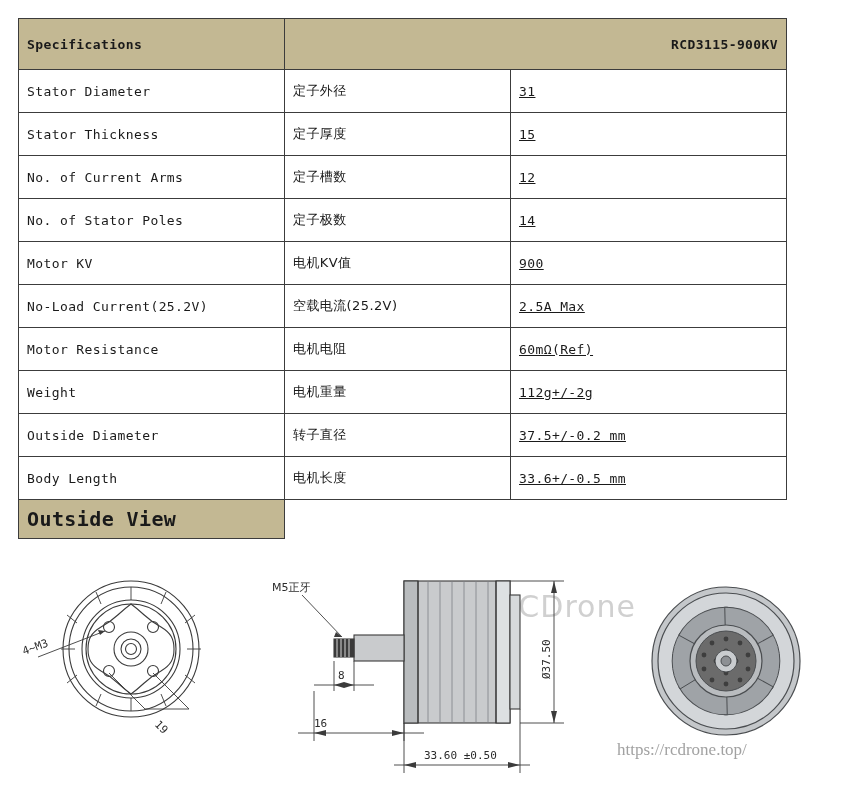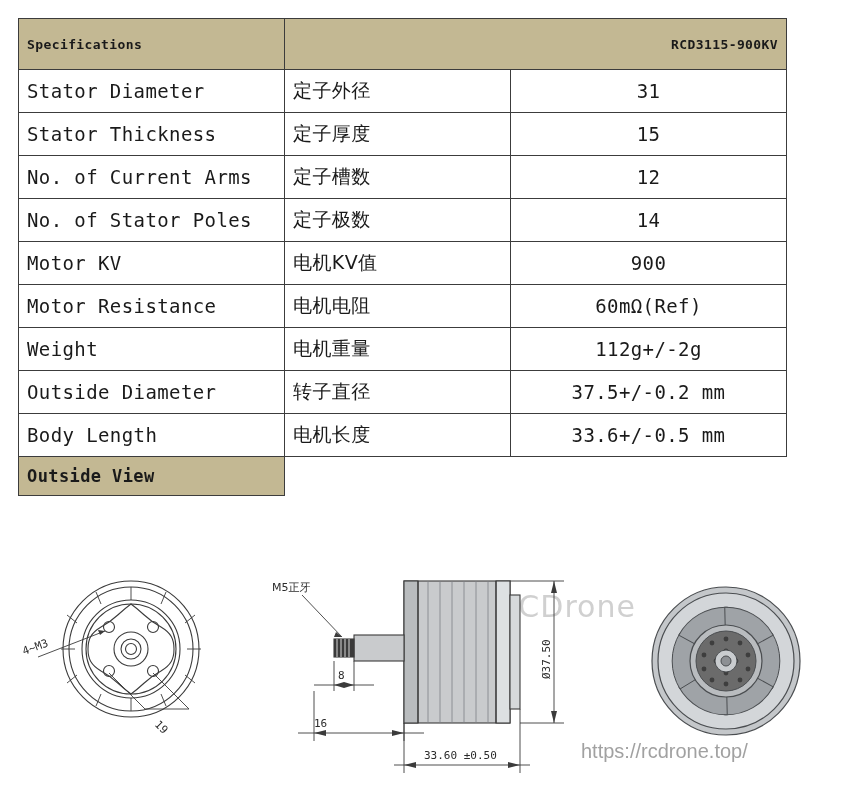--- a/index.html
+++ b/index.html
@@ -29,21 +29,21 @@
     top: 18px;
     width: 768px;
   }
   table.spec {
     border-collapse: collapse;
     width: 768px;
     table-layout: fixed;
   }
   table.spec td {
     border: 1px solid #3c3c3c;
-    font-size: 19px;
+    font-size: 13px;
     padding: 0 8px;
     height: 42px;
     vertical-align: middle;
     letter-spacing: 0.4px;
   }
   col.c1 { width: 266px; }
   col.c2 { width: 226px; }
   col.c3 { width: 276px; }
 
   tr.header td {
@@ -58,27 +58,27 @@
   tr.header td.model-cell {
     text-align: right;
   }
   td.en { text-align: left; }
   td.cn {
     text-align: left;
     font-family: "DejaVu Sans", sans-serif;
     font-size: 13px;
     margin-left: 22px;
   }
-  td.val { text-align: center; }
+  td.val { text-align: left; text-decoration: underline; }
 
   tr.outside-view td {
     background: #c3b893;
     font-weight: bold;
     height: 38px;
-    font-size: 17px;
+    font-size: 20px;
     border: 1px solid #3c3c3c;
   }
 
   
   .drawings {
     position: absolute;
     left: 0;
     top: 565px;
     width: 853px;
     height: 232px;
@@ -89,24 +89,24 @@
     top: 24px;
     font-family: "DejaVu Sans", sans-serif;
     font-size: 30px;
     color: rgba(150,150,150,0.45);
     letter-spacing: 1px;
     white-space: nowrap;
     pointer-events: none;
   }
   .watermark-url {
     position: absolute;
-    left: 581px;
+    left: 617px;
     top: 175px;
-    font-family: Liberation Sans, sans-serif;
-    font-size: 20px;
+    font-family: Liberation Serif, serif;
+    font-size: 17px;
     color: rgba(130,130,130,0.75);
     white-space: nowrap;
     pointer-events: none;
   }
   svg.dwg { display: block; }
   .dwg-a { position: absolute; left: 6px;  top: 12px; }
   .dwg-b { position: absolute; left: 258px; top: 8px; }
   .dwg-c { position: absolute; left: 630px; top: 16px; }
 </style>
 </head>
@@ -144,20 +144,25 @@
         </tr>
         <tr>
           <td class="en">No. of Stator Poles</td>
           <td class="cn">定子极数</td>
           <td class="val">14</td>
         </tr>
         <tr>
           <td class="en">Motor KV</td>
           <td class="cn">电机KV值</td>
           <td class="val">900</td>
+        </tr>
+        <tr>
+          <td class="en">No-Load Current(25.2V)</td>
+          <td class="cn">空载电流(25.2V)</td>
+          <td class="val">2.5A Max</td>
         </tr>
         <tr>
           <td class="en">Motor Resistance</td>
           <td class="cn">电机电阻</td>
           <td class="val">60mΩ(Ref)</td>
         </tr>
         <tr>
           <td class="en">Weight</td>
           <td class="cn">电机重量</td>
           <td class="val">112g+/-2g</td>

